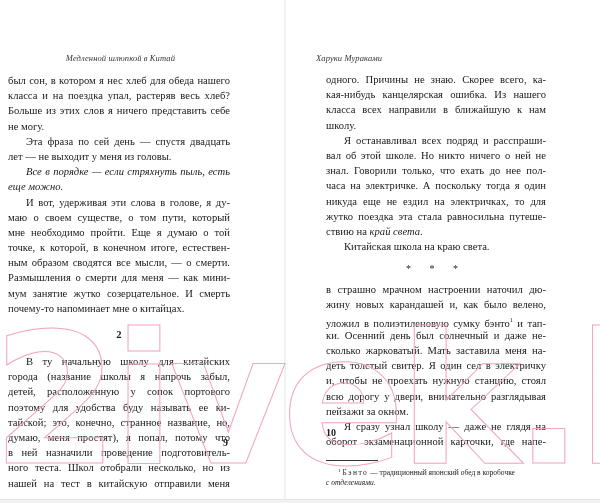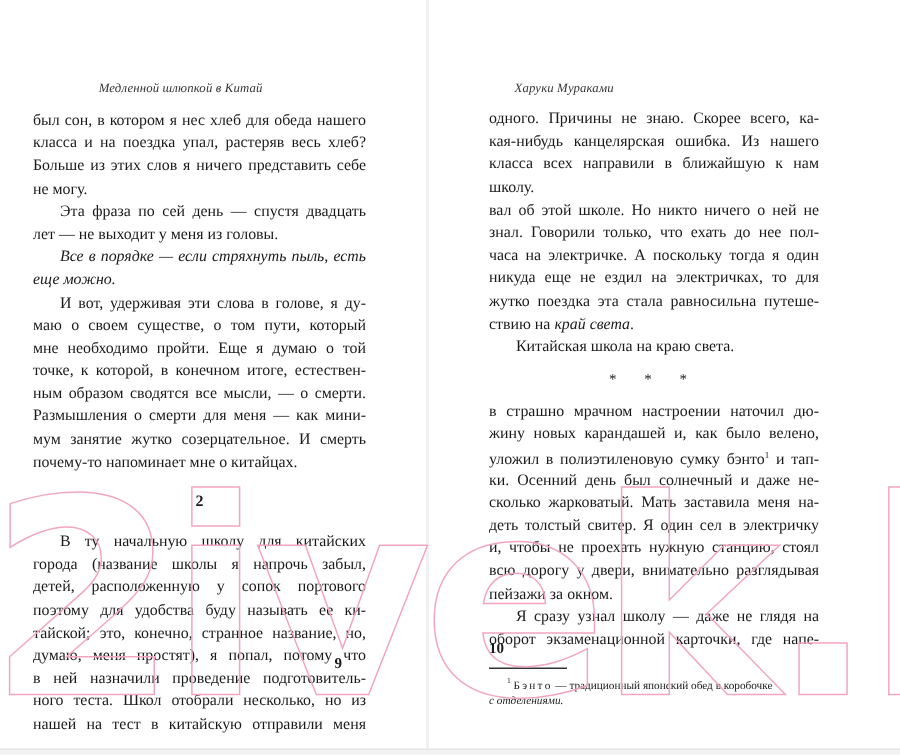--- a/index.html
+++ b/index.html
@@ -8,23 +8,23 @@
       font-family: "Liberation Serif", "DejaVu Serif", serif; color: #1a1a1a;
     }
     .spread { position: absolute; left: 0; top: 0; width: 600px; height: 500px; }
     .page { position: absolute; top: 0; height: 500px; background: #fff; }
     .page-left { left: 0; width: 231px; }
     .page-right { left: 286px; width: 314px; }
     .gutter { position: absolute; left: 284px; top: 0; width: 2px; height: 500px; background: #f1f1f1; }
     .bottom-edge { position: absolute; left: 0; top: 499px; width: 600px; height: 4px; background: #f2f2f2; border-top: 1px solid #e6e6e6; }
     .runhead { position: absolute; top: 53px; font-size: 8.5px; font-style: italic; color: #333; letter-spacing: 0.1px; }
     .page-left .runhead { right: 56px; }
-    .page-right .runhead { left: 57px; font-family: Liberation Serif, serif; }
+    .page-right .runhead { left: 30px; font-family: Liberation Serif, serif; }
     .text { position: absolute; font-size: 10.6px; line-height: 15.2px; text-align: justify; }
-    .page-left .text { left: 22px; width: 222px; top: 73px; }
+    .page-left .text { left: 8px; width: 222px; top: 73px; }
     .page-right .text { left: 40px; width: 220px; top: 72px; }
     .line { display: block; white-space: nowrap; text-align-last: justify; height: 15.2px; }
     .line.last { text-align-last: left; }
     .indent { text-indent: 18px; }
     .it { font-style: italic; }
     .chapnum { text-align: center; font-weight: bold; margin: 11px 0 12px; height: 15px; }
     .stars { text-align: center; margin: 7px 0 6px; height: 15px; letter-spacing: 8px; font-size: 10px; }
     .footrule { width: 52px; height: 0; border-top: 1px solid #333; margin: 11px 0 4px; }
     .footnote { font-size: 7.5px; line-height: 10px; }
     .footnote .fn-mark { font-size: 5px; vertical-align: super; }
@@ -84,20 +84,21 @@
   <div class="gutter"></div>
 
   <div class="page page-right">
     <div class="runhead">Харуки Мураками</div>
     <div class="text">
       <span class="line">одного. Причины не знаю. Скорее всего, ка-</span>
       <span class="line">кая-нибудь канцелярская ошибка. Из нашего</span>
       <span class="line">класса всех направили в ближайшую к нам</span>
       <span class="line last">школу.</span>
 
+      <span class="line indent">Я останавливал всех подряд и расспраши-</span>
       <span class="line">вал об этой школе. Но никто ничего о ней не</span>
       <span class="line">знал. Говорили только, что ехать до нее пол-</span>
       <span class="line">часа на электричке. А поскольку тогда я один</span>
       <span class="line">никуда еще не ездил на электричках, то для</span>
       <span class="line">жутко поездка эта стала равносильна путеше-</span>
       <span class="line last"><span>ствию на </span><span class="it">край света</span><span>.</span></span>
 
       <span class="line last indent">Китайская школа на краю света.</span>
 
       <div class="stars">* * *</div>

